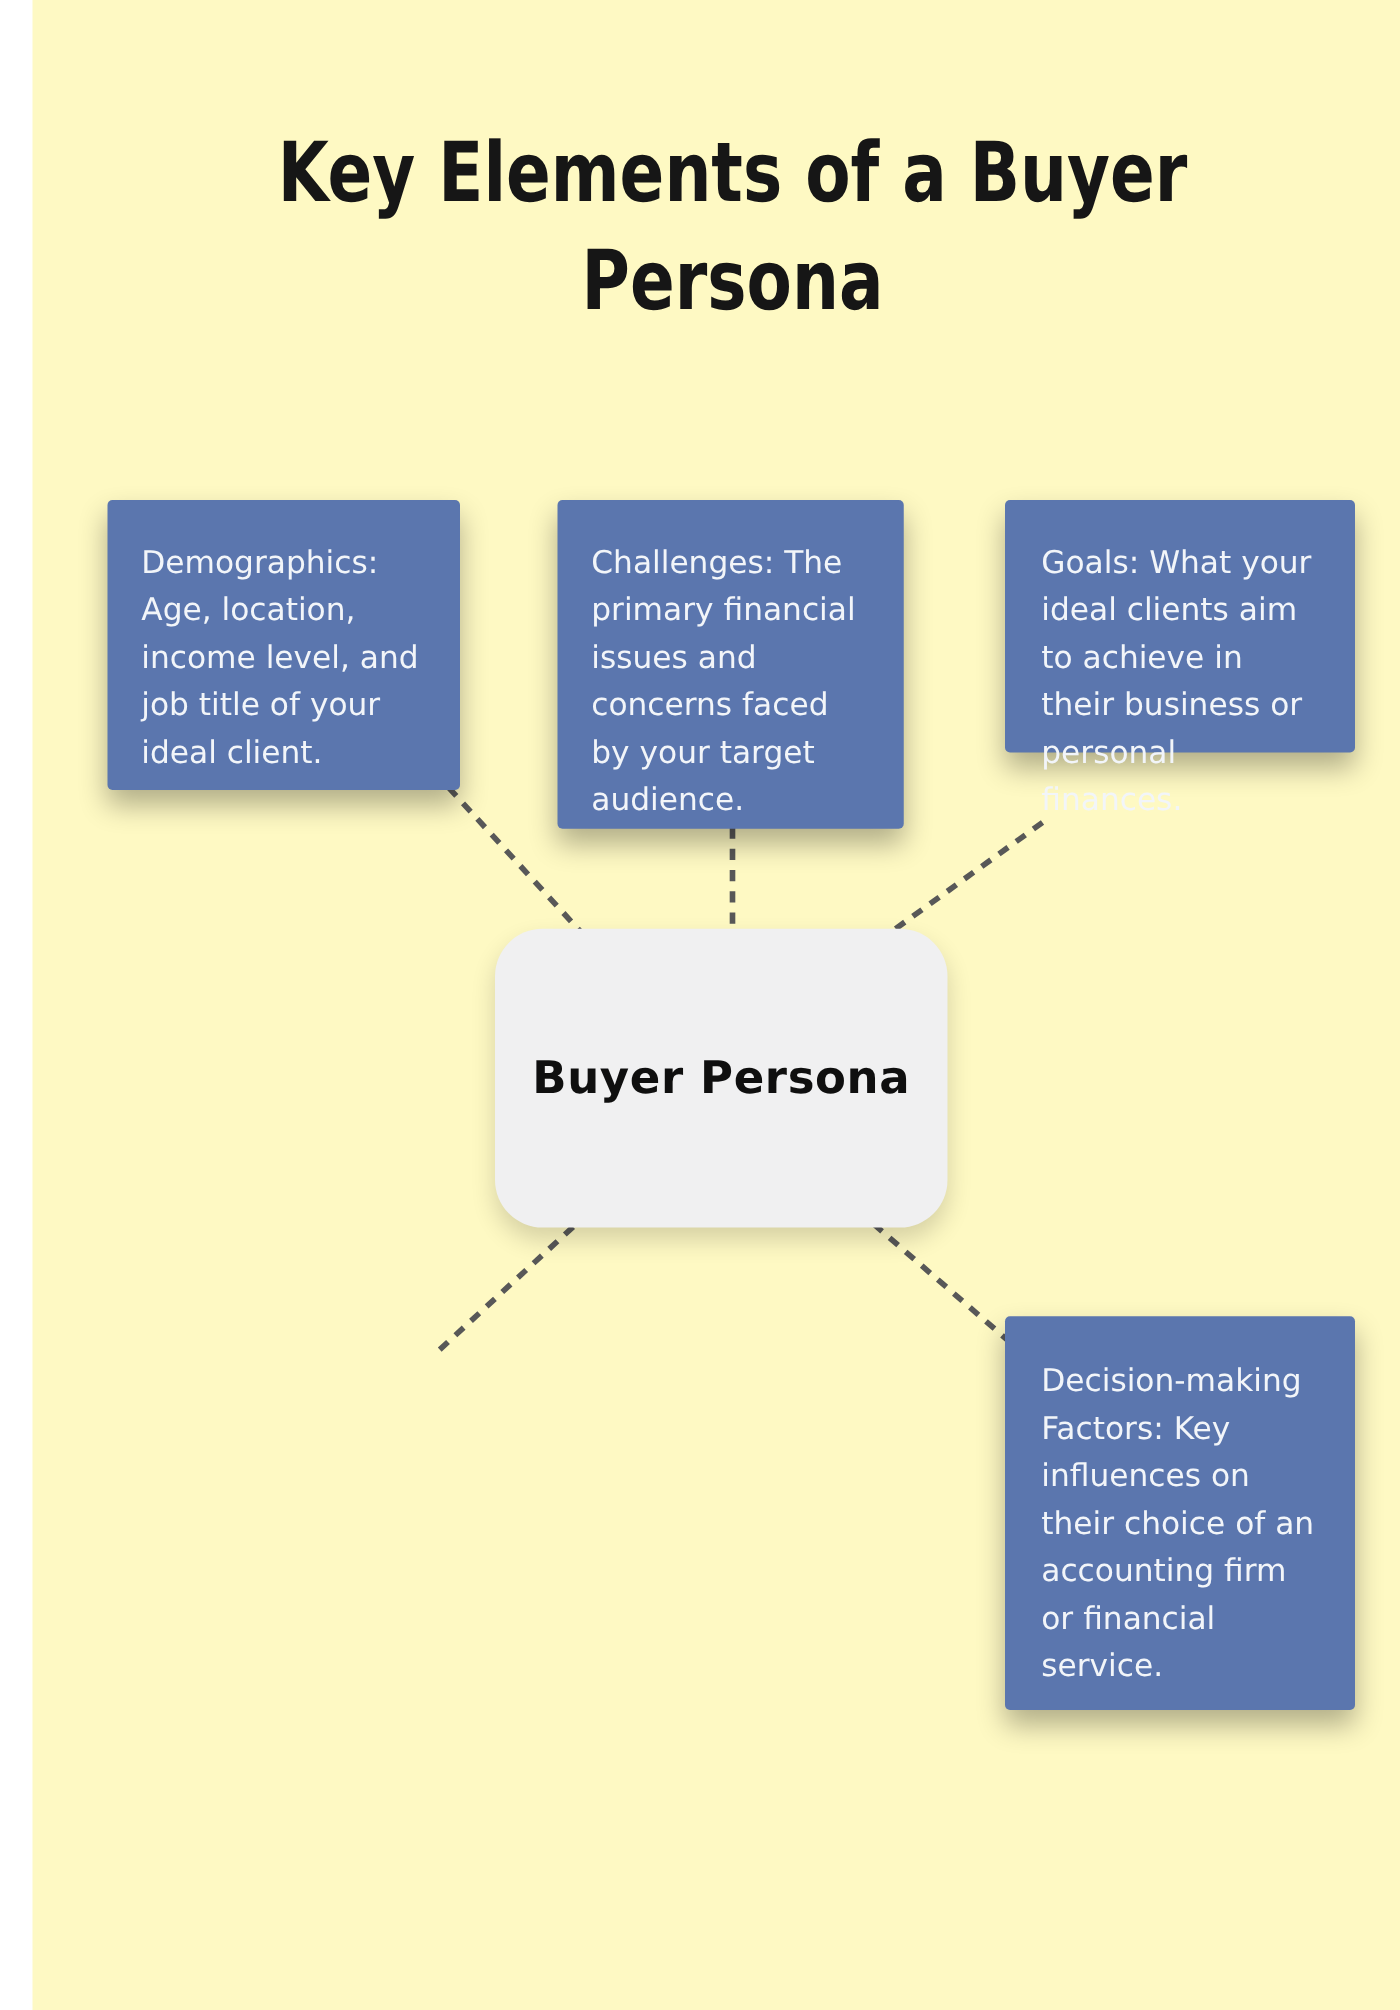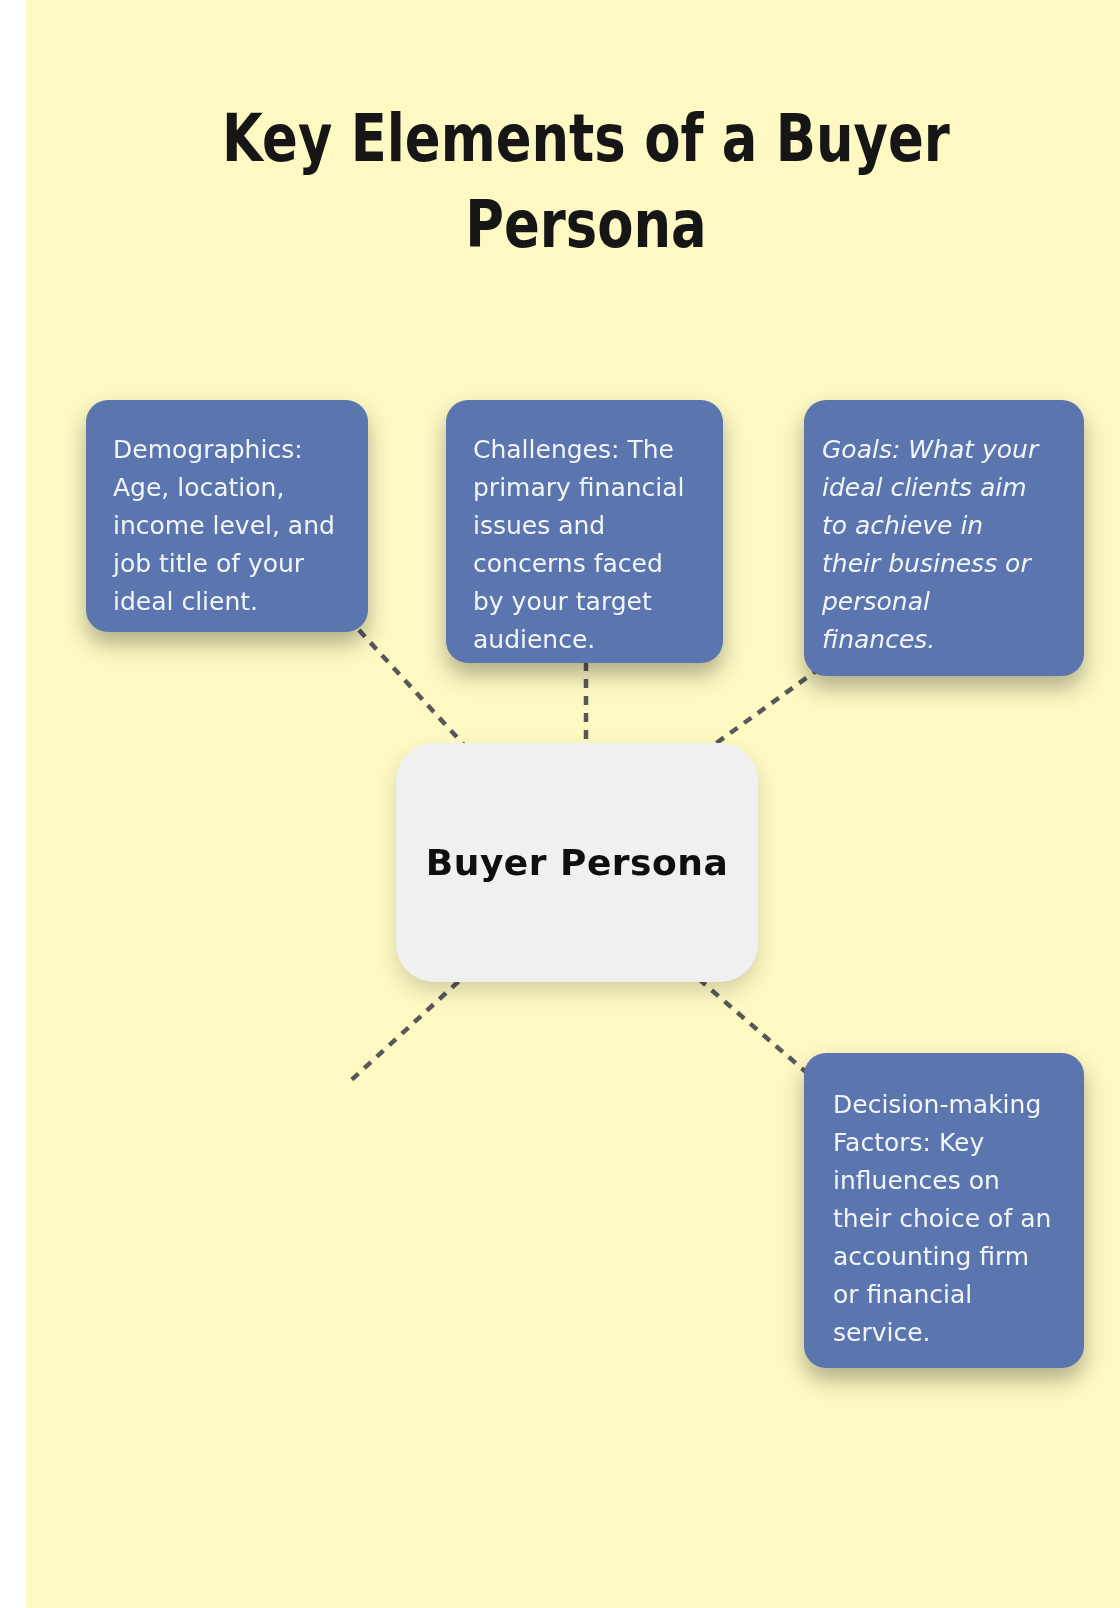--- a/index.html
+++ b/index.html
@@ -37,32 +37,32 @@
   }
   .connectors line {
     stroke: #585858;
     stroke-width: 4.5;
     stroke-dasharray: 9 8;
   }
 
   .node-box {
     position: absolute;
     background: #5b76ae;
-    border-radius: 22px;
+    border-radius: 4px;
     box-shadow: 0 12px 22px rgba(0,0,0,0.30);
     color: #f2f5f9;
     font-size: 25px;
     line-height: 38px;
     box-sizing: border-box;
   }
   .node-text { white-space: pre-line; }
 
   #box-demographics { left: 60px;  top: 400px;  width: 282px; height: 232px; padding: 31px 25px 0 27px; }
   #box-challenges   { left: 420px; top: 400px;  width: 277px; height: 263px; padding: 31px 7px 0 27px; }
-  #box-goals        { left: 778px; top: 400px;  width: 280px; height: 276px; padding: 31px 27px 0 18px; font-style: italic; }
+  #box-goals        { left: 778px; top: 400px;  width: 280px; height: 202px; padding: 31px 27px 0 29px; }
   #box-information  { left: 60px;  top: 1053px; width: 282px; height: 315px; padding: 33px 21px 0 27px; }
   #box-decision     { left: 778px; top: 1053px; width: 280px; height: 315px; padding: 33px 22px 0 29px; }
 
   .center-node {
     position: absolute;
     left: 370px;
     top: 743px;
     width: 362px;
     height: 239px;
     background: #f0f0f1;

